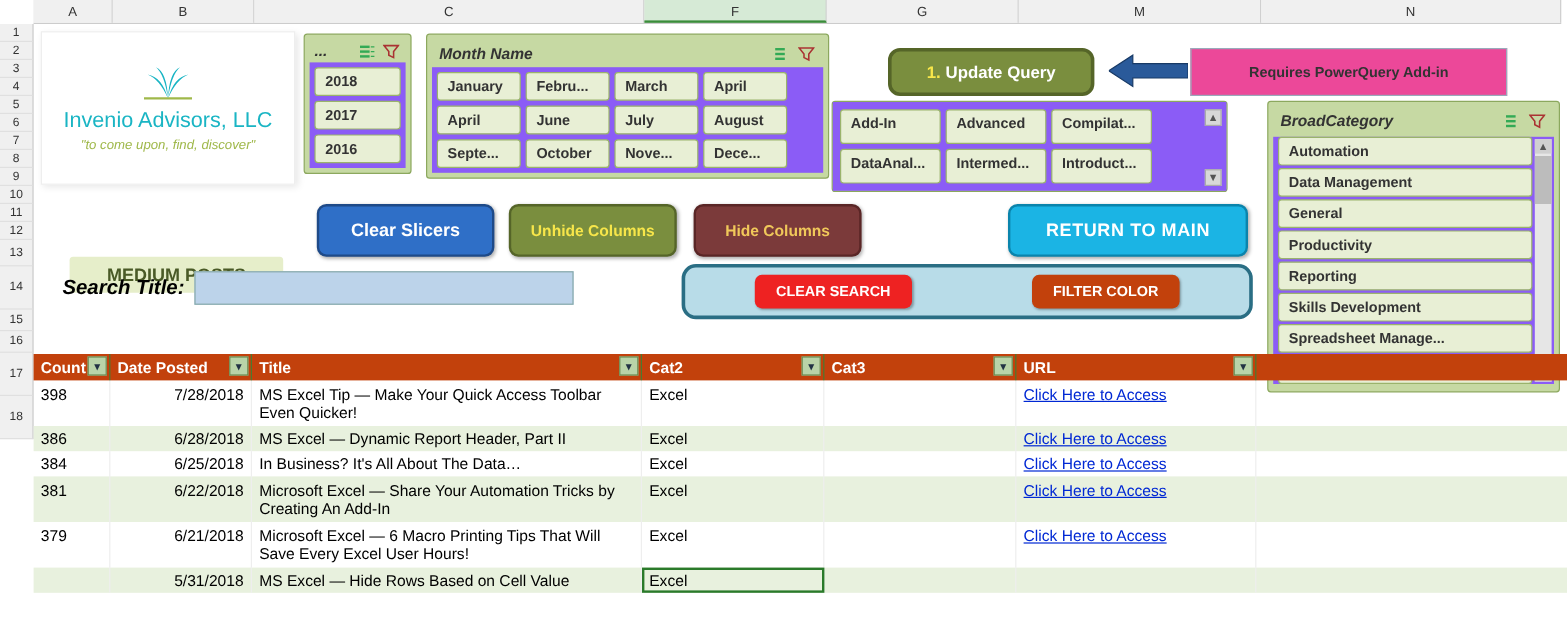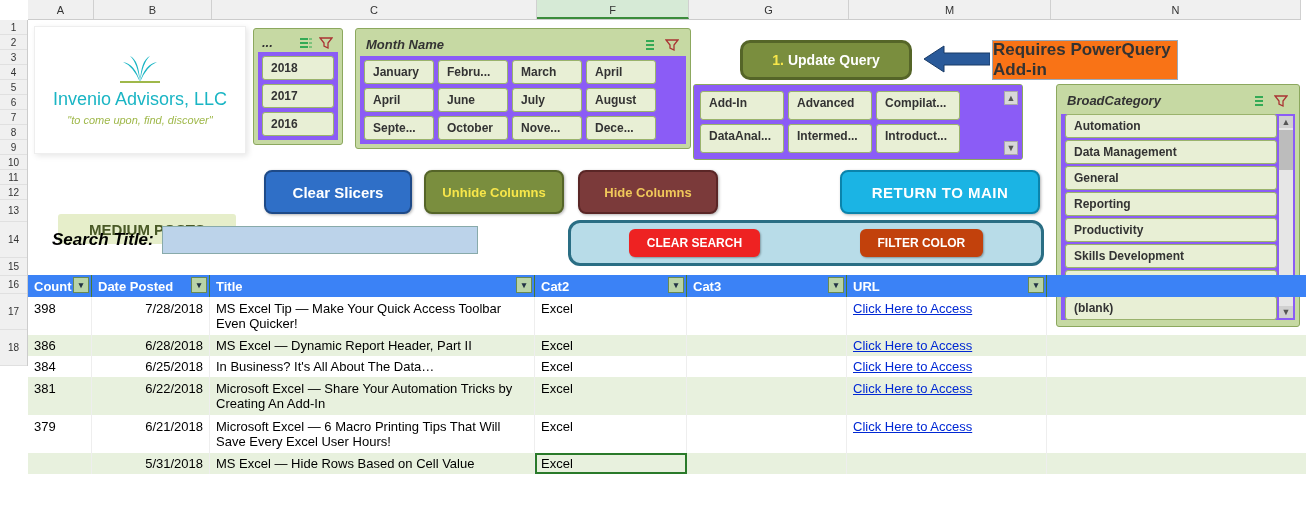--- a/index.html
+++ b/index.html
@@ -156,34 +156,34 @@
   }
   .btn-medium { left:30px; top:158px; width:178px; height:30px; background:#e6eeca; color:#4a5a27; font-size:15px; border-radius:3px; box-shadow:none;margin-top:36px;}
   .btn-clear-slicers { left:236px; top:150px; width:148px; height:44px; background:#2f6fc7; color:#fff; font-size:15px; border:2px solid #1e4a88;}
   .btn-unhide { left:396px; top:150px; width:140px; height:44px; background:#7a8e3e; color:#f7e64a; font-size:13px; border:2px solid #556528;}
   .btn-hide { left:550px; top:150px; width:140px; height:44px; background:#7b3a3a; color:#f0c85a; font-size:13px; border:2px solid #5a2626;}
   .btn-return { left:812px; top:150px; width:200px; height:44px; background:#1bb4e4; color:#fff; font-size:15px; border:2px solid #0a84ac; letter-spacing:0.5px;}
 
   .btn-update { position:absolute; left:712px; top:20px; width:172px; height:40px; background:#7a8e3e; border:3px solid #556528; border-radius:10px; display:flex;align-items:center;justify-content:center; color:#fff; font-weight:bold; font-size:14px;}
   .btn-update .num{color:#f7e64a;margin-right:4px;}
   .arrow-shape { position:absolute; left:896px; top:24px; }
-  .pq-note { position:absolute; left:964px; top:20px; width:186px; height:40px; background:#f97316; border:1px solid #9ab; display:flex;align-items:center;justify-content:center; font-weight:bold; font-size:17px; color:#333;}
+  .pq-note { position:absolute; left:964px; top:20px; width:264px; height:40px; background:#ec4899; border:1px solid #9ab; display:flex;align-items:center;justify-content:center; font-weight:bold; font-size:12px; color:#333;}
 
   .search-row { position:absolute; left:24px; top:206px; display:flex; align-items:center; gap:8px;}
   .search-lbl{ font-weight:bold; font-size:17px; font-style:italic;}
   .search-input { width:316px; height:28px; background:#bcd3ea; border:1px solid #8aa; }
   .filter-box { position:absolute; left:540px; top:200px; width:476px; height:46px; background:#b8dce8; border:3px solid #2a6e84; border-radius:12px; display:flex; align-items:center; justify-content:space-around; padding:0 8px;}
   .pill { border-radius:6px; padding:7px 18px; font-weight:bold; font-size:12px; color:#fff; box-shadow:1px 1px 2px rgba(0,0,0,0.3); cursor:pointer;}
   .pill-red{background:#e22;}
   .pill-dkgreen{background:#c2410c;}
   .pill-green{background:#1eb82e;}
 
   
   .tbl { position:absolute; left:0; top:255px; right:0; }
-  .tbl-head { display:flex; background:#3b82f6; color:#fff; font-weight:bold; height:22px; }
+  .tbl-head { display:flex; background:#c2410c; color:#fff; font-weight:bold; height:22px;margin-top:20px; }
   .tbl-head .cell { padding:3px 6px; border-right:1px solid #4a7a30; position:relative; display:flex; align-items:center;}
   .tbl-head .dd { position:absolute; right:2px; top:2px; width:16px; height:16px; background:#b9d4a8; color:#234; font-size:9px; display:flex;align-items:center;justify-content:center; border:1px solid #6a8a50;}
   .tbl-row { display:flex; min-height:20px; }
   .tbl-row .cell { padding:3px 6px; border-right:1px solid #eee; }
   .tbl-row:nth-child(even){ background:#e8f1de;}
   .tbl-row.tall .cell{padding-top:4px;padding-bottom:4px;}
   .c-count{width:64px;}
   .c-date{width:118px; text-align:right; padding-right:12px;}
   .c-title{width:325px;}
   .c-cat2{width:152px;}
@@ -343,22 +343,22 @@
       <span class="slicer-ic">
           <svg viewBox="0 0 14 14">
             <path d="M1 2h12l-4 5v5l-4-2V7z" fill="none" stroke="#a33" stroke-width="1.3"></path>
           </svg>
         </span>
     </div>
     <div class="slicer-body" id="slicer-cat-body">
       <div class="slicer-item">Automation</div>
         <div class="slicer-item">Data Management</div>
         <div class="slicer-item">General</div>
+        <div class="slicer-item">Productivity</div>
         <div class="slicer-item">Reporting</div>
-        <div class="slicer-item">Productivity</div>
         <div class="slicer-item">Skills Development</div>
         <div class="slicer-item">Spreadsheet Manage...</div>
         <div class="slicer-item">(blank)</div>
         <div class="scrollbar">
         <div class="arr">▲</div>
         <div class="thumb"></div>
         <div class="arr" style="position:absolute;bottom:0;left:0;right:0;">▼</div>
       </div>
     </div>
   </div>

